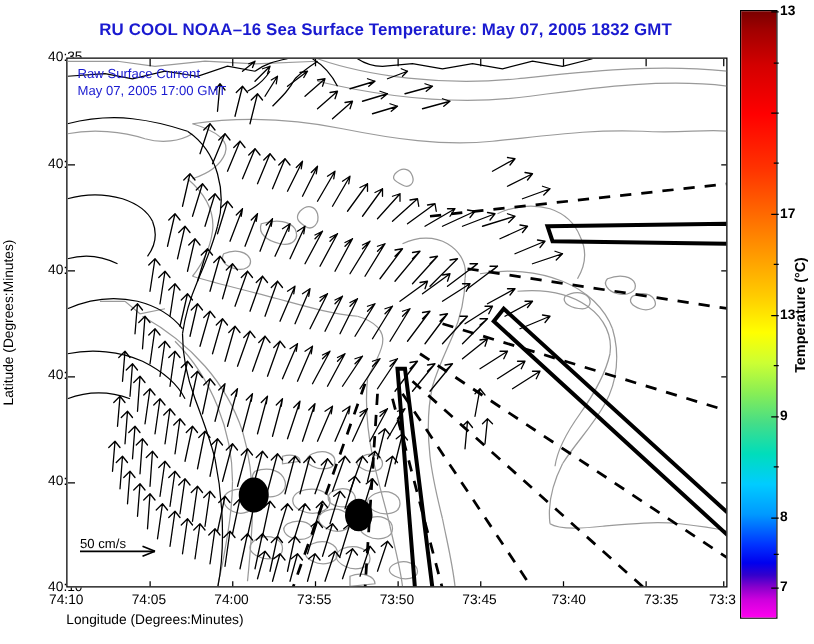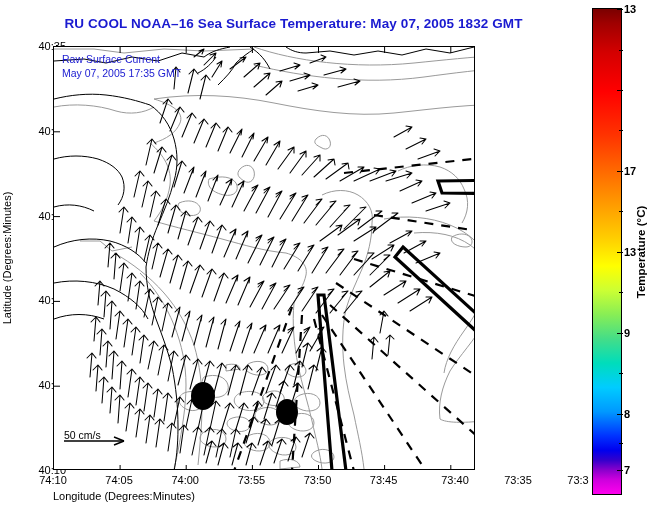--- a/index.html
+++ b/index.html
@@ -2,26 +2,26 @@
 <html><head>
 <meta charset="utf-8">
 <style>
   html,body{margin:0;padding:0;background:#fff;}
   body{width:651px;height:515px;position:relative;overflow:hidden;
        font-family:"Liberation Sans", sans-serif;}
 
   #root{position:absolute;left:0;top:0;width:651px;height:515px;background:#ffffff;}
 
   
-  .title{position:absolute;left:1px;top:16px;width:585px;text-align:center;
+  .title{position:absolute;left:16px;top:16px;width:585px;text-align:center;
          font-size:13.5px;font-weight:bold;color:#1a1ad0;letter-spacing:0.1px;
          white-space:nowrap;}
 
   
-  .plot{position:absolute;left:53px;top:46px;width:422px;height:424px;
+  .plot{position:absolute;left:53px;top:46px;width:529px;height:424px;
         border:1px solid #000;box-sizing:border-box;background:#fff;overflow:hidden;}
   .plot svg{position:absolute;left:0;top:0;}
 
   
   .annot{position:absolute;left:8px;top:5px;color:#1a1ad0;font-size:10.5px;
          line-height:14px;white-space:nowrap;}
 
   
   .scalebar{position:absolute;left:10px;bottom:18px;color:#000;font-size:10.5px;}
   .scalebar .lbl{display:block;margin-bottom:10px;white-space:nowrap;}
@@ -68,21 +68,21 @@
   <div class="ytick" style="top:385.2px;">40:15</div>
   <div class="ytick" style="top:470px;">40:10</div>
 
   <div class="xtick" style="left:53px;">74:10</div>
   <div class="xtick" style="left:119.1px;">74:05</div>
   <div class="xtick" style="left:185.2px;">74:00</div>
   <div class="xtick" style="left:251.4px;">73:55</div>
   <div class="xtick" style="left:317.5px;">73:50</div>
   <div class="xtick" style="left:383.6px;">73:45</div>
   <div class="xtick" style="left:455px;">73:40</div>
-  <div class="xtick" style="left:518px;">73:35</div>
+  <div class="xtick" style="left:529px;">73:35</div>
   <div class="xtick" style="left:578px;text-align:right;">73:3</div>
   <div class="xlab">Longitude (Degrees:Minutes)</div>
 
   <div class="plot">
 
     <svg width="529" height="424" viewBox="0 0 529 424">
 
       <g fill="none" stroke="#9a9a9a" stroke-width="1">
         <path d="M0,2 L40,2 L70,6 L110,2 L150,4 L200,2"></path>
         <path d="M200,0 C240,14 300,22 360,16 C420,10 470,4 529,10"></path>
@@ -400,21 +400,21 @@
       </g>
 
       <g stroke="#000000" stroke-width="1.4" fill="none">
         <path d="M10,394 L70,394"></path>
         <path d="M70,394 L60,390 M70,394 L60,398"></path>
       </g>
     </svg>
 
     <div class="annot">
       <div>Raw Surface Current</div>
-      <div>May 07, 2005 17:35 GMT</div>
+      <div>May 07, 2005 17:00 GMT</div>
     </div>
 
     <div class="scalebar">
       <span class="lbl">50 cm/s</span>
     </div>
   </div>
 
   <div class="cbar">
     <div class="cbar-grad" id="cbar-grad" style="background: linear-gradient(rgb(122, 0, 0) 0%, rgb(160, 0, 0) 3%, rgb(212, 0, 0) 9%, rgb(255, 0, 0) 17%, rgb(255, 51, 0) 26%, rgb(255, 102, 0) 33%, rgb(255, 153, 0) 40%, rgb(255, 204, 0) 47%, rgb(255, 255, 0) 53%, rgb(204, 255, 51) 58%, rgb(136, 238, 85) 63%, rgb(68, 221, 136) 68%, rgb(0, 221, 187) 73%, rgb(0, 204, 255) 78%, rgb(0, 153, 255) 83%, rgb(0, 51, 255) 88%, rgb(0, 0, 238) 91%, rgb(51, 0, 204) 93%, rgb(136, 0, 204) 95%, rgb(204, 0, 221) 97%, rgb(255, 0, 238) 100%);"></div>
   </div>

